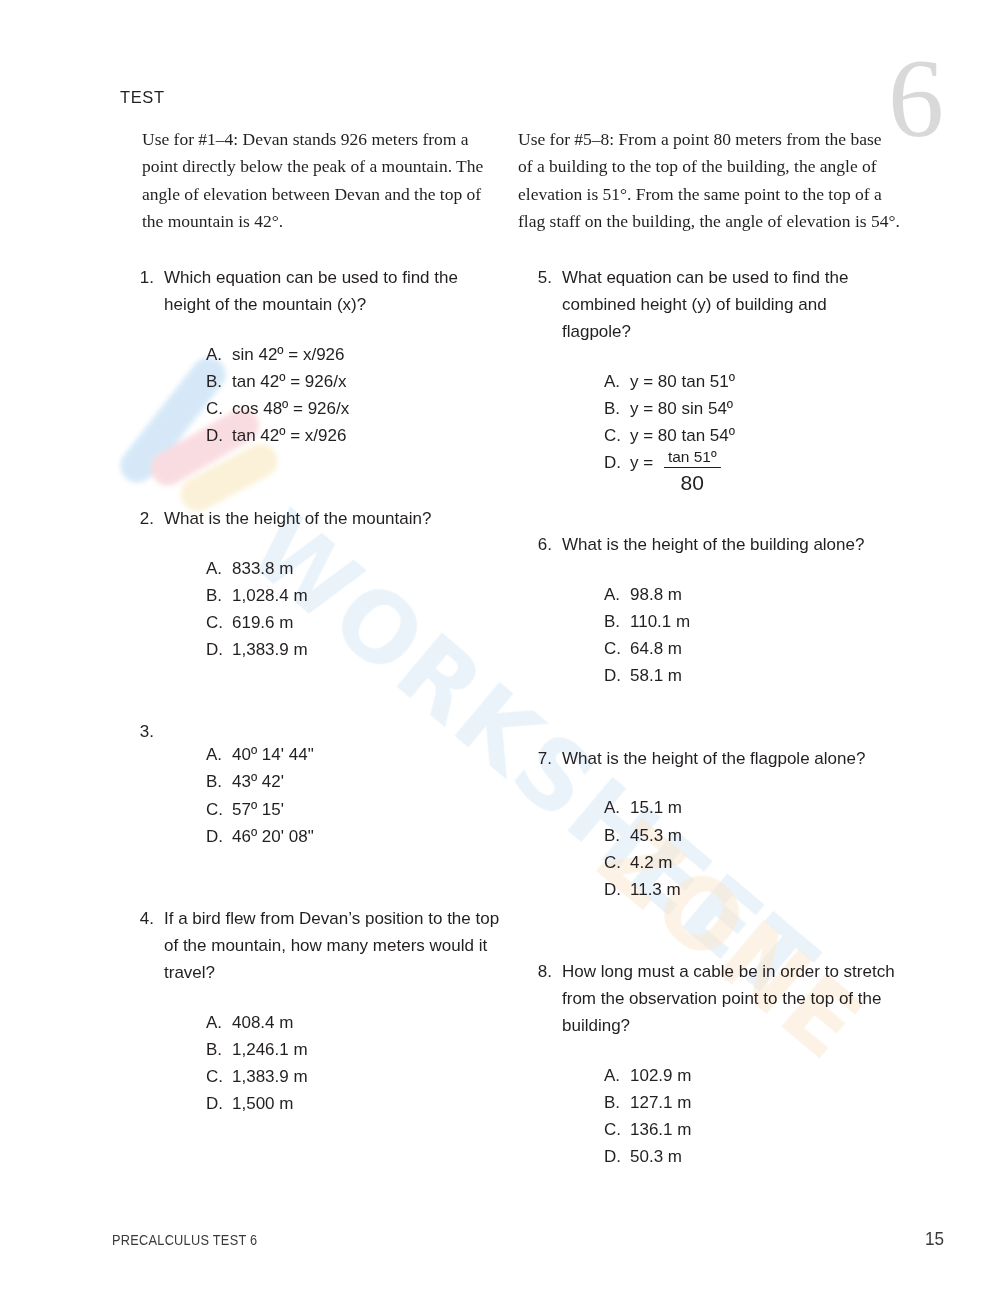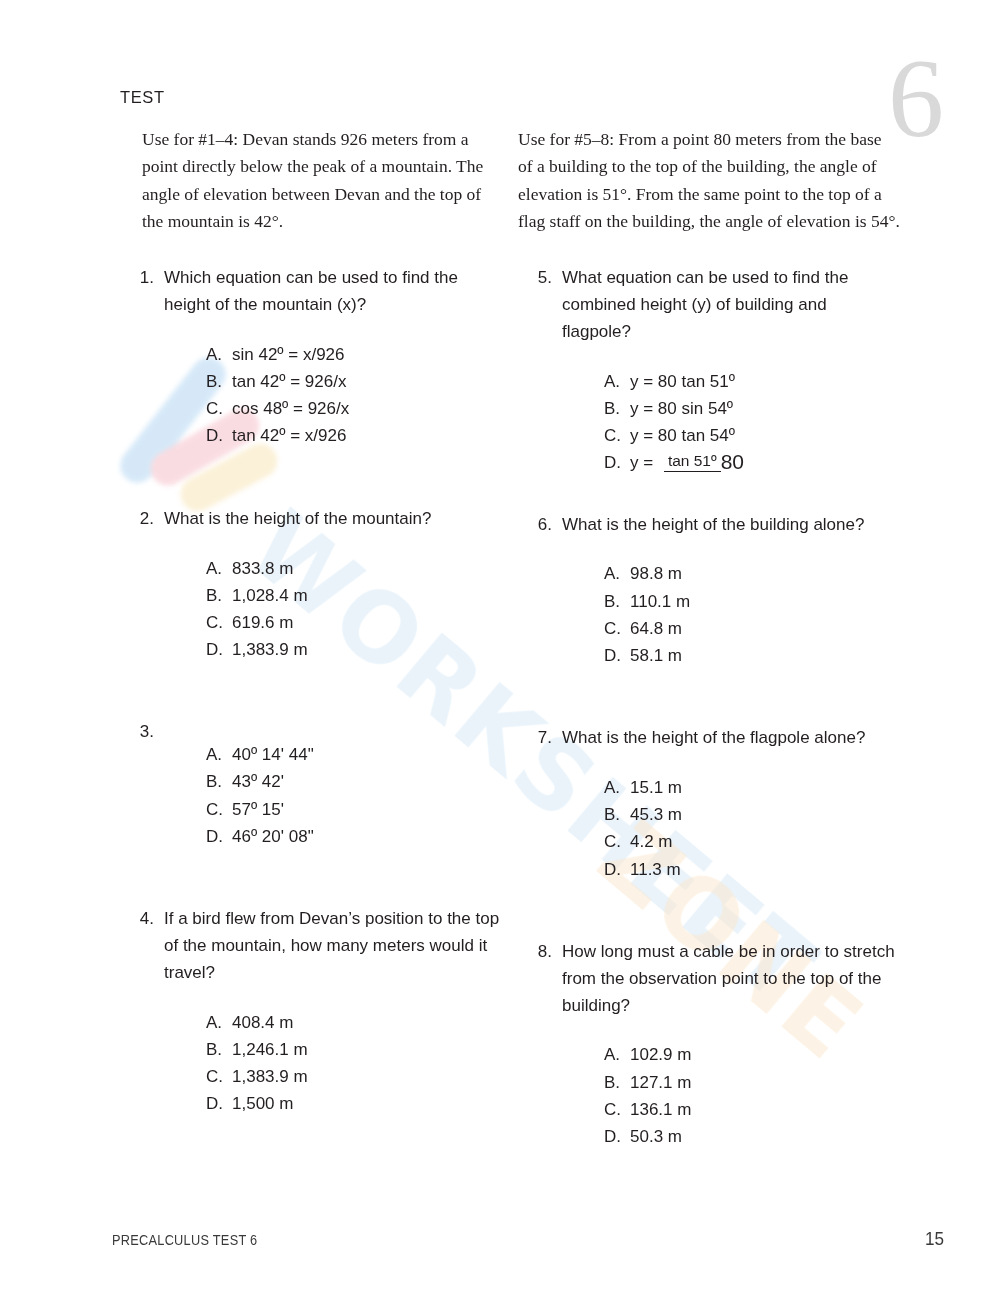--- a/index.html
+++ b/index.html
@@ -176,21 +176,21 @@
     white-space: pre;
   }
 
   
   .choice-frac {
     display: flex;
     align-items: flex-start;
   }
   .frac {
     display: inline-flex;
-    flex-direction: row;
+    flex-direction: column;
     align-items: center;
     margin-left: 6px;
     position: relative;
     top: -2px;
   }
   .frac-num {
     font-size: 15.5px;
     line-height: 1.25;
     padding: 0 4px;
     border-bottom: 1.4px solid #231f20;

